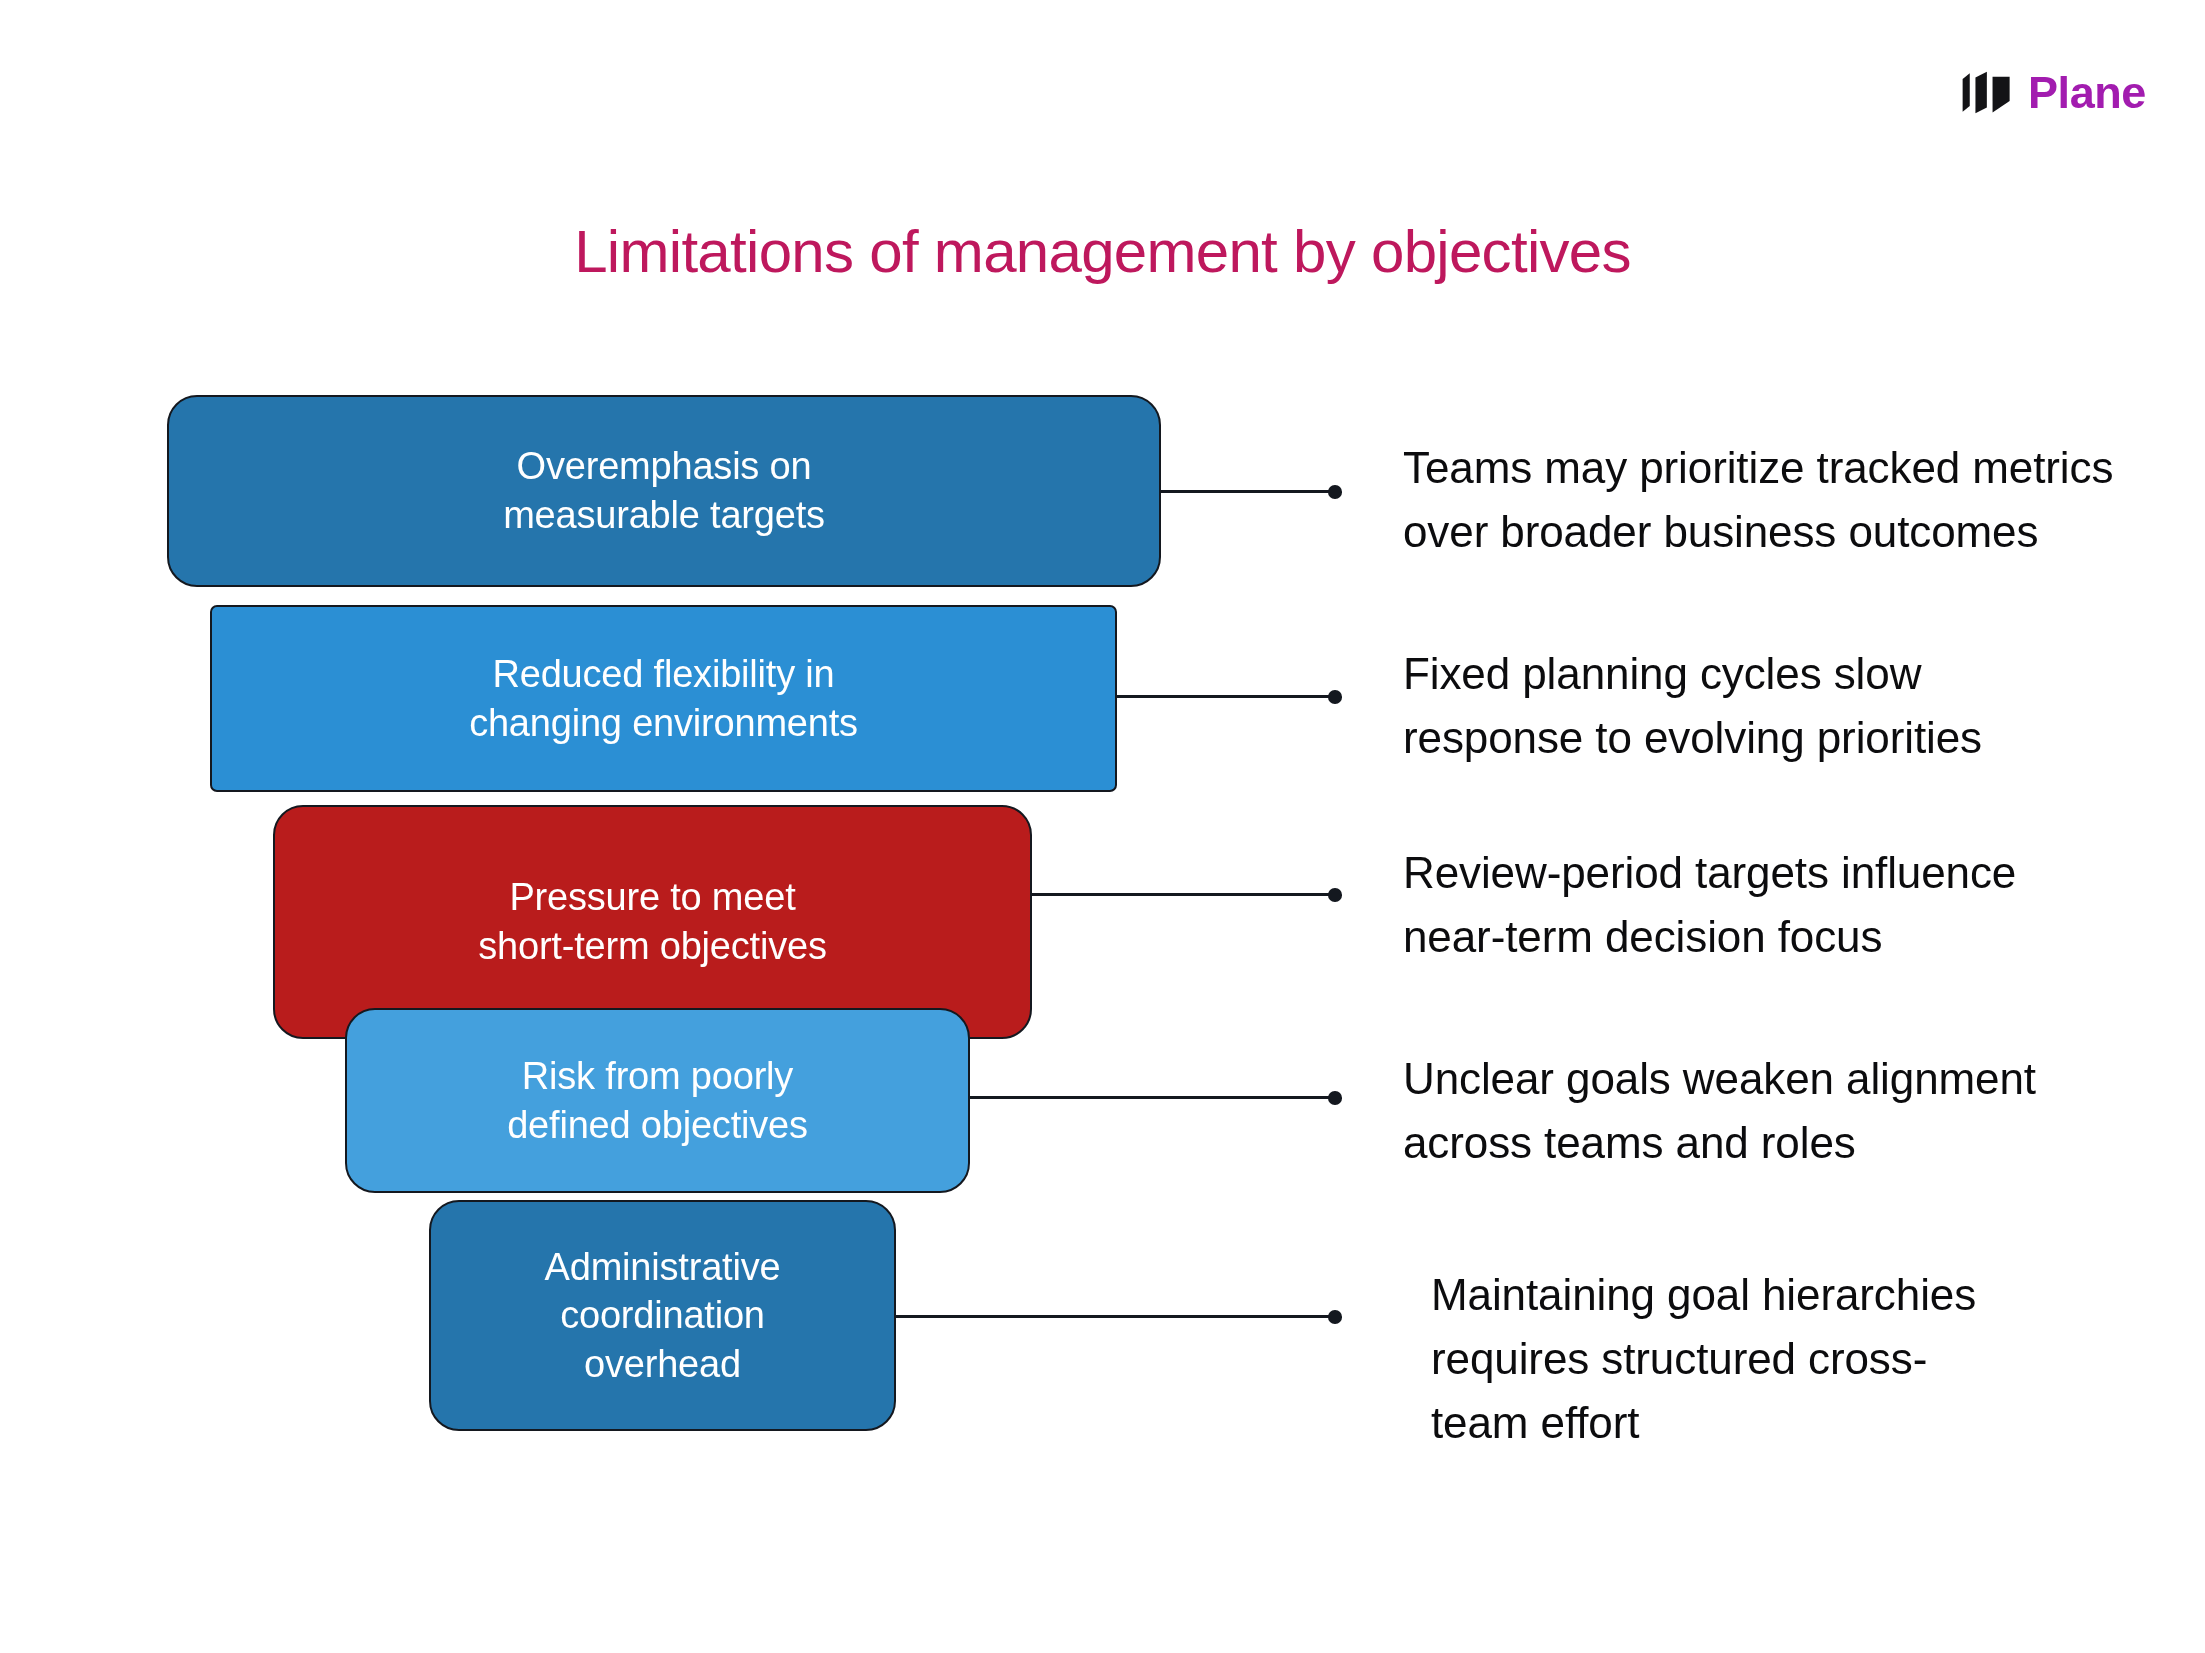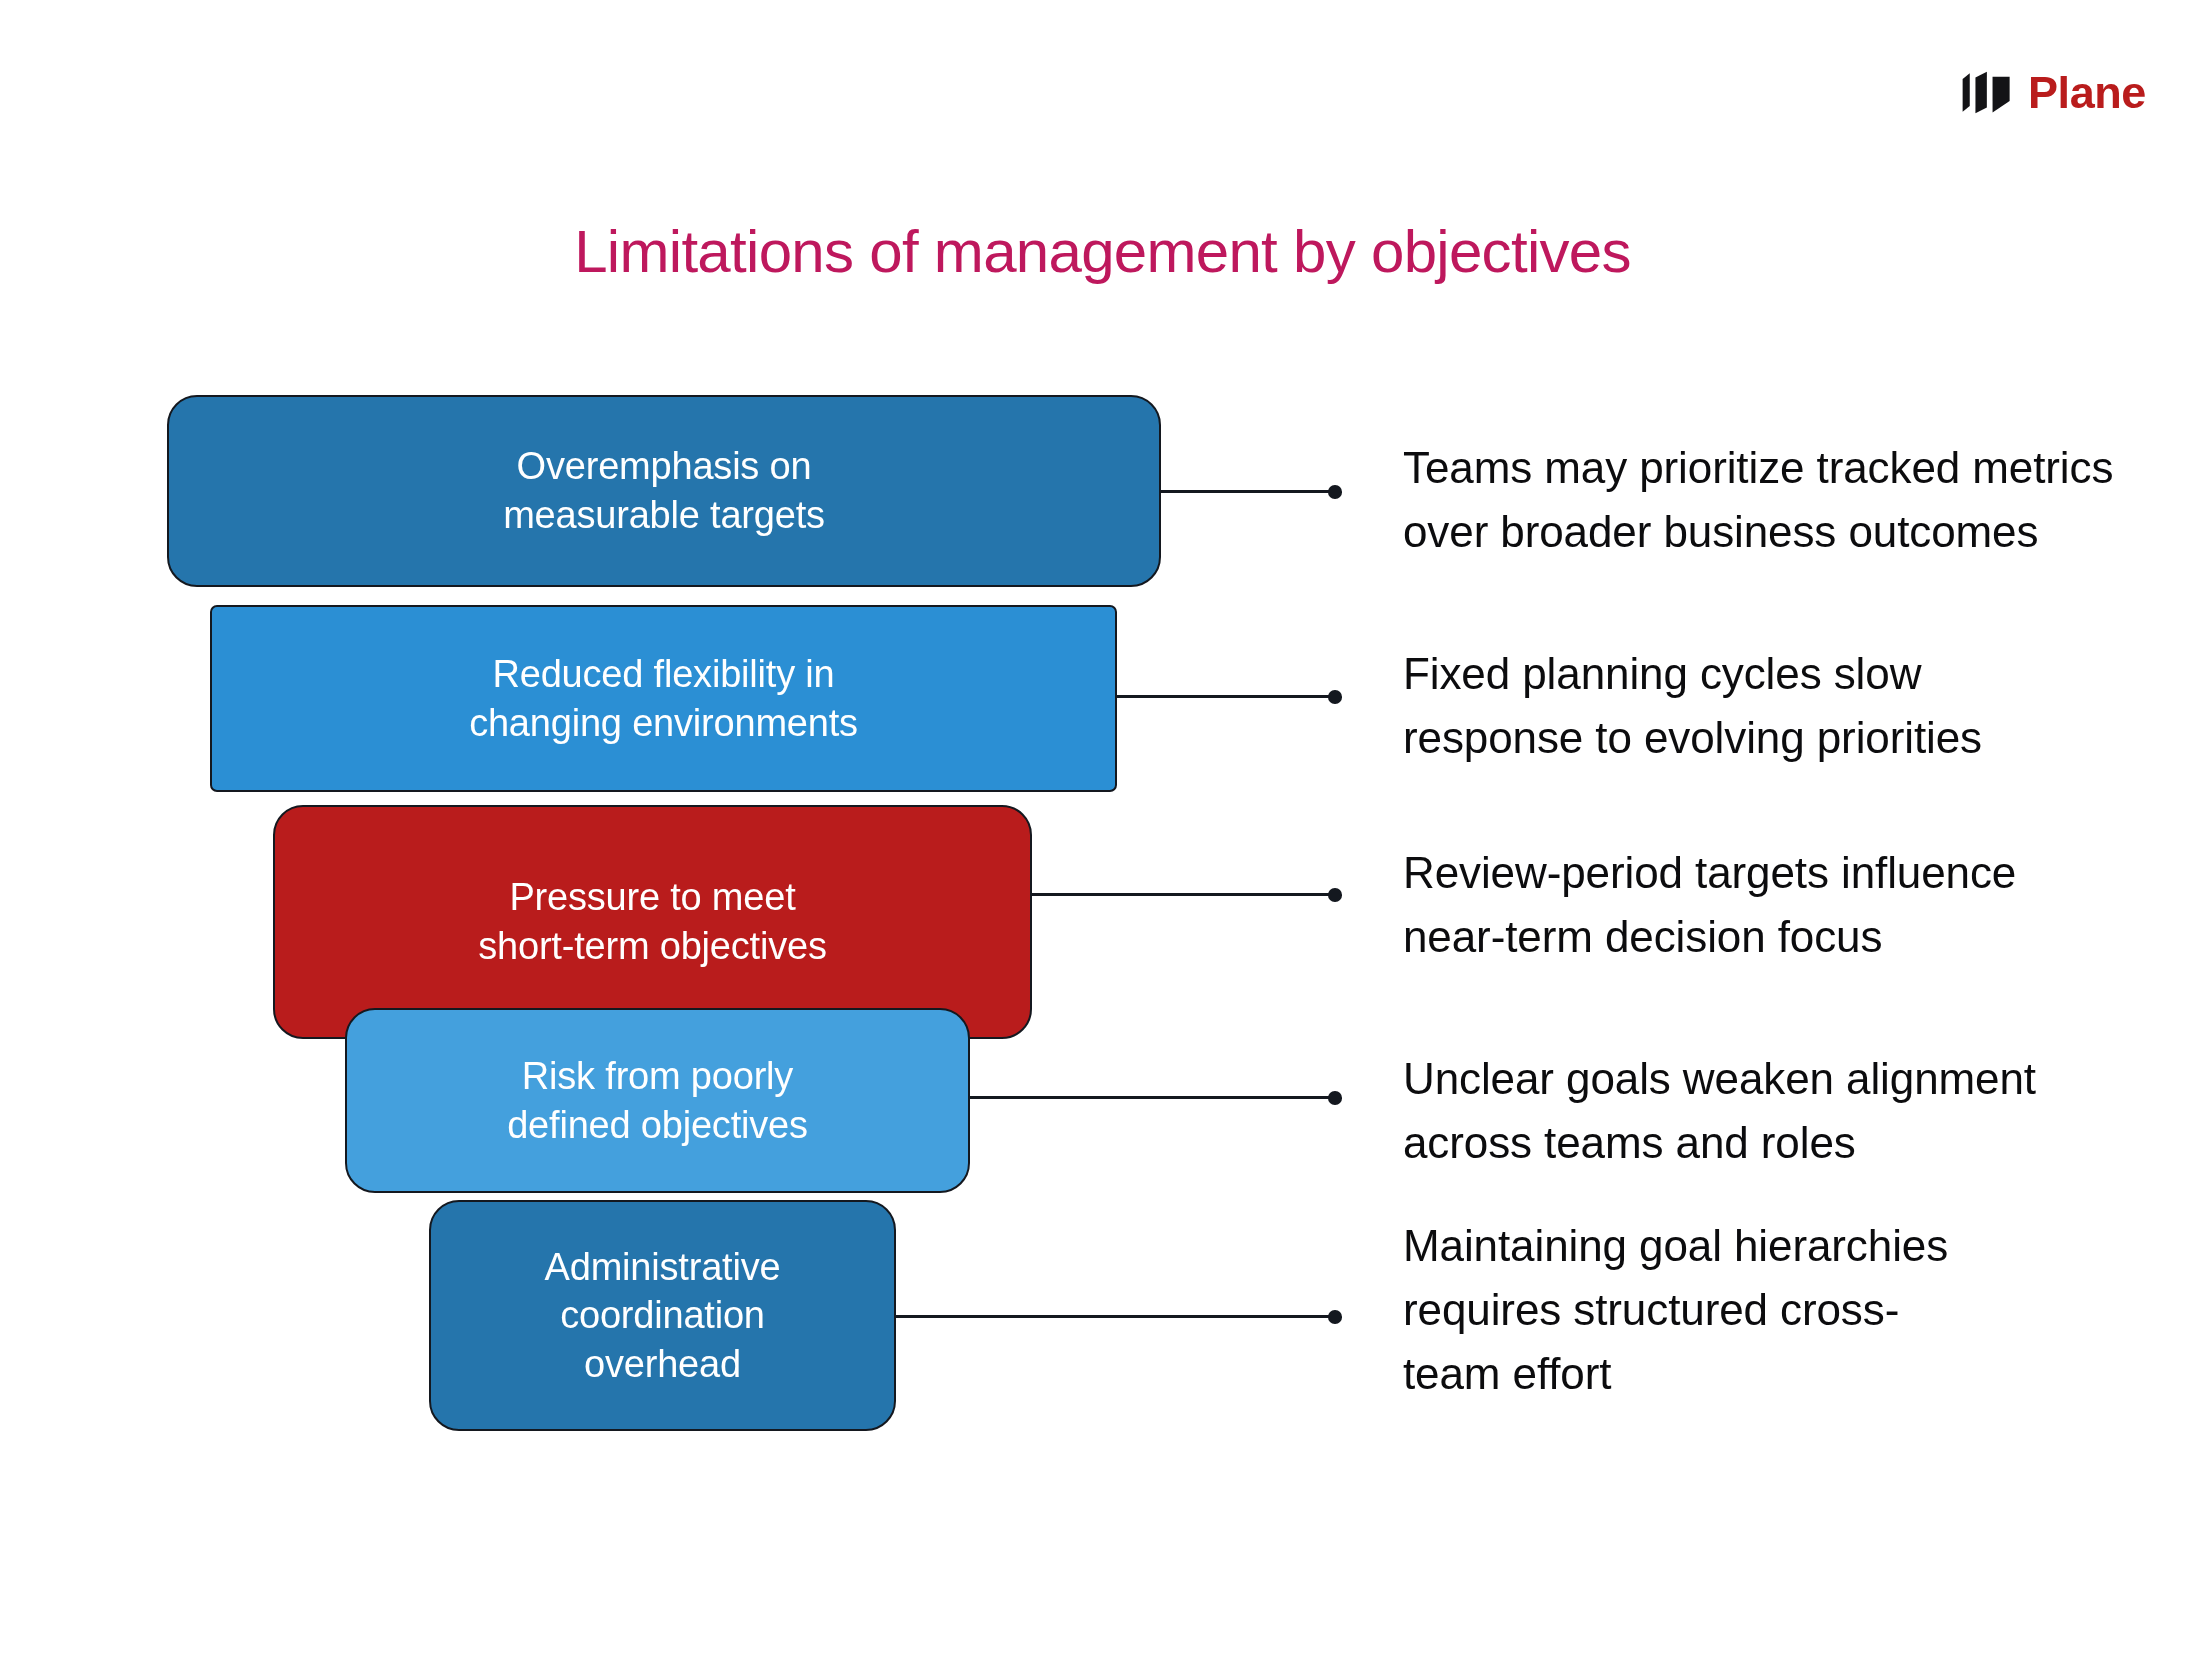--- a/index.html
+++ b/index.html
@@ -25,21 +25,21 @@
     gap: 14.4px;
   }
   #brand .logo-mark {
     display: block;
     width: 60px;
     height: 47px;
   }
   #brand .brand-name {
     font-size: 45px;
     font-weight: 700;
-    color: #b91c1c;
+    color: #a21caf;
     letter-spacing: -0.4px;
     line-height: 1;
   }
 
   
   #page-title {
     position: absolute;
     top: 179px;
     left: 0;
     width: 2205px;
@@ -145,18 +145,18 @@
   <div class="connector" style="left:969px; top:1096px; width:365px;"></div>
   <div class="connector-dot" style="left:1328px; top:1091px;"></div>
   <div class="annotation" style="top:1047px;">Unclear goals weaken alignment
 across teams and roles</div>
 
   <div class="funnel-bar" style="left:429px; top:1200px; width:467px; height:231px; background:#2575ac;">Administrative
 coordination
 overhead</div>
   <div class="connector" style="left:896px; top:1315px; width:439px;"></div>
   <div class="connector-dot" style="left:1328px; top:1310px;"></div>
-  <div class="annotation" style="top:1214px;">Maintaining goal hierarchies
+  <div class="annotation" style="top:1263px;margin-left:28px;">Maintaining goal hierarchies
 requires structured cross-
 team effort</div>
 
 </div>
 
 
 </body></html>

